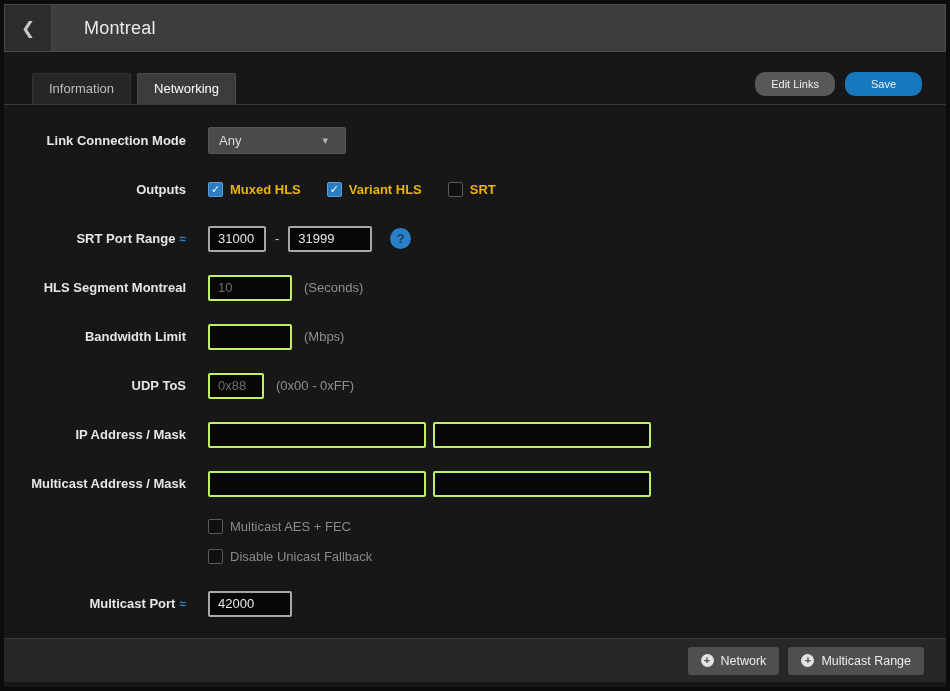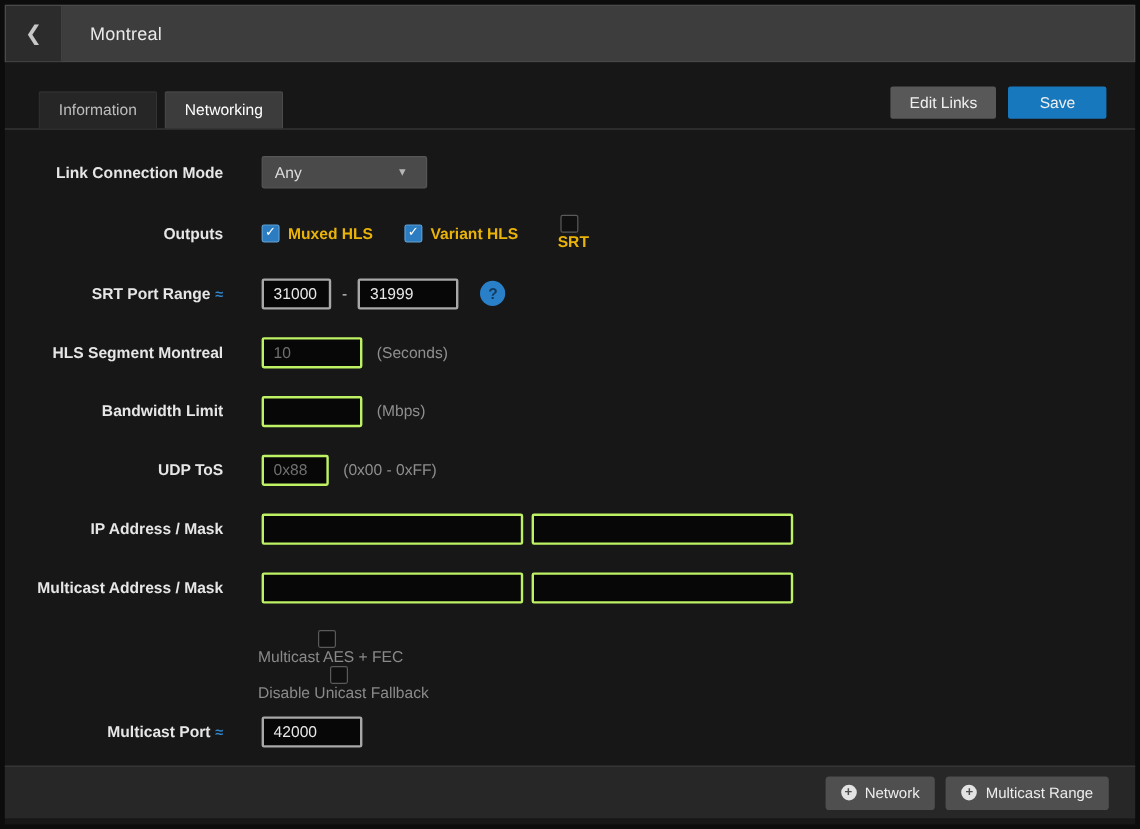--- a/index.html
+++ b/index.html
@@ -25,22 +25,22 @@
   .back-btn {
     width: 47px;
     background: #2c2c2c;
     display: flex; align-items: center; justify-content: center;
     color: #c8c8c8; font-size: 17px;
     cursor: pointer;
     border-right: 1px solid #474747;
   }
   .header-title {
     display: flex; align-items: center;
-    margin-left: 23px;
-    color: #eaeaea; font-size: 15px; font-weight: 400;
+    margin-left: 32px;
+    color: #eaeaea; font-size: 18px; font-weight: 400;
     letter-spacing: .2px;
   }
 
   
   .main {
     background: #171717;
     margin-top: 0;
     height: 635px;
     position: relative;
   }
@@ -59,39 +59,39 @@
     cursor: pointer;
     border: 1px solid #333; border-bottom: none;
     border-radius: 2px 2px 0 0;
   }
   .tab.active {
     background: #3c3c3c; color: #ffffff;
     border-color: #4a4a4a;
   }
   .actions { display: flex; gap: 10px; padding-bottom: 8px; }
   .btn {
-    font-size: 13px;
+    font-size: 11px;
     padding: 6px 16px;
-    border: none; border-radius: 2px;
+    border: none; border-radius: 10px;
     cursor: pointer;
     color: #f0f0f0;
   }
   .btn.gray { background: #585858; }
   .btn.blue { background: #1878be; padding: 6px 26px; }
 
   
   .form { padding-top: 22px; }
   .row {
     display: flex; align-items: center;
     margin-bottom: 22px;
     min-height: 27px;
   }
   .lbl {
     width: 182px; text-align: right;
-    margin-right: 32px;
+    margin-right: 22px;
     color: #e6e6e6; font-size: 13px; font-weight: 700;
     white-space: nowrap;
   }
   .req { color: #2f86cc; font-size: 12px; margin-left: 4px; font-weight: 700; }
 
   input.field {
     background: #070707;
     border: 2px solid #bef264;
     color: #e8e8e8;
     font-size: 13px;
@@ -119,21 +119,21 @@
     border-radius: 2px;
     display: flex; align-items: center; justify-content: space-between;
     padding: 0 17px 0 10px;
     color: #dddddd; font-size: 13px;
     cursor: pointer;
   }
   .dropdown .chev { color: #b5b5b5; font-size: 11px; }
 
   
   .cb { display: inline-flex; align-items: center; cursor: pointer; margin-right: 26px; }
-  .cb:last-child { margin-right: 0; flex-direction: column; }
+  .cb:last-child { margin-right: 0; }
   .box {
     width: 15px; height: 15px;
     border: 1px solid #5a5a5a;
     background: #101010;
     border-radius: 2px;
     display: inline-flex; align-items: center; justify-content: center;
     flex: none;
   }
   .box .check { display: none; color: #fff; font-size: 11px; font-weight: 700; line-height: 1; }
   .box.checked { background: #2b7cc0; border-color: #5e9fd4; }

